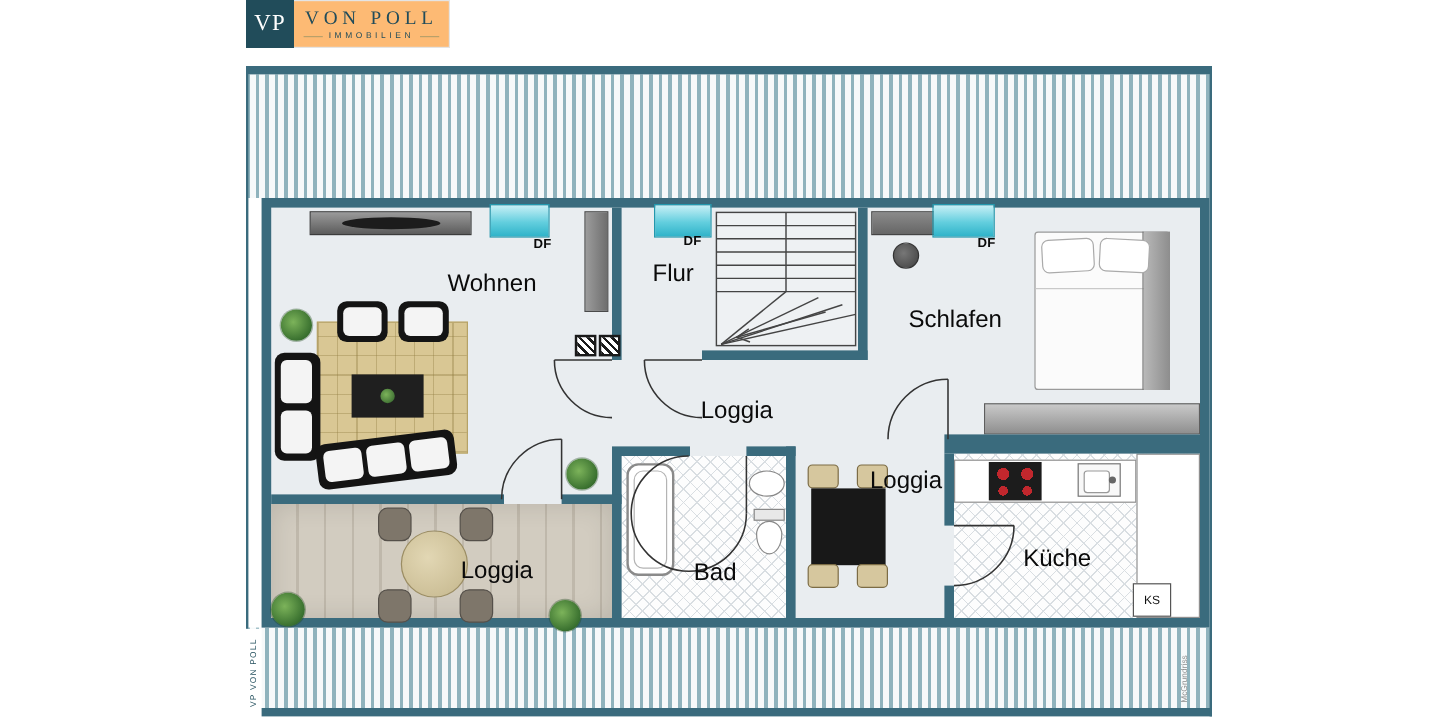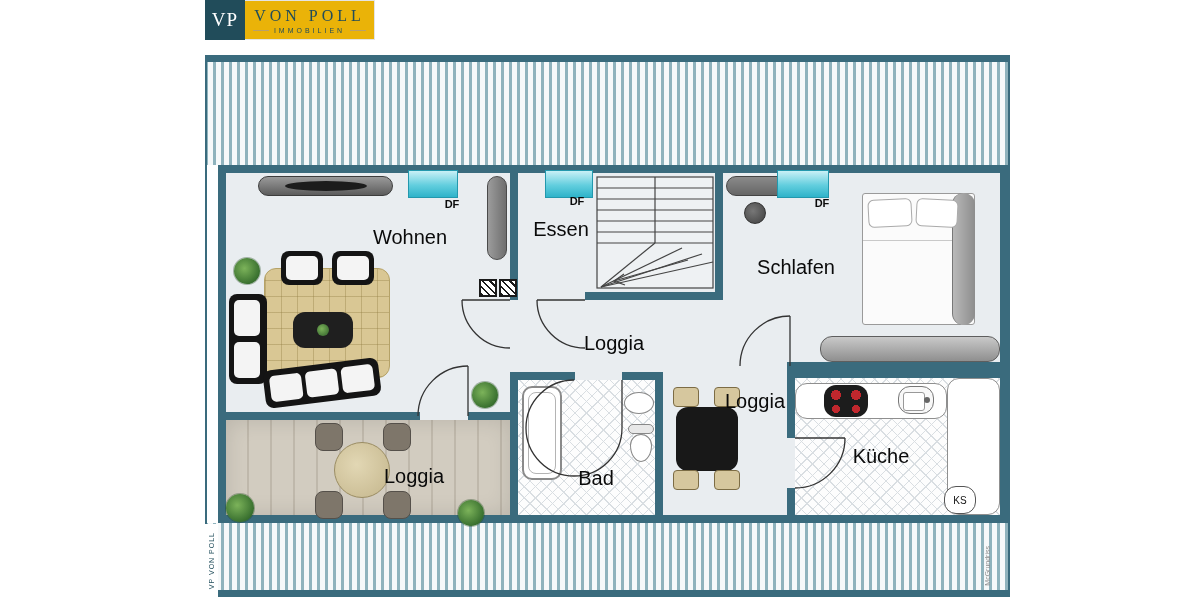--- a/index.html
+++ b/index.html
@@ -17,36 +17,36 @@
               white-space:nowrap;z-index:9;}
   .df-label{position:absolute;transform:translate(-50%,-50%);font-size:11px;font-weight:700;
             color:#0a0a0a;z-index:9;}
   .window{position:absolute;z-index:7;border:1px solid #2398ad;
           background:linear-gradient(180deg,#c8f0f6 0%,#62cede 55%,#2fb3c9 100%);}
   .plant{position:absolute;border-radius:50%;z-index:5;
          background:radial-gradient(circle at 40% 40%,#7cb35a,#39702f 70%,#24511f);
          box-shadow:0 0 0 1px rgba(30,70,25,.35);}
   .chimney{position:absolute;z-index:6;box-sizing:border-box;border:2px solid #1a1a1a;
            background:repeating-linear-gradient(45deg,#1a1a1a 0 2px,#fff 2px 5px);}
-  .furn{position:absolute;z-index:3;box-sizing:border-box;border-radius:12px;}
+  .furn{position:absolute;z-index:3;box-sizing:border-box;}
   .chair-tan{position:absolute;z-index:3;box-sizing:border-box;background:#d6c79e;
              border:1px solid #7c6c45;border-radius:4px;}
   .loggia-chair{position:absolute;z-index:3;background:#7e766a;border:1px solid #55504a;border-radius:8px;}
   svg.overlay{position:absolute;left:0;top:0;width:1200px;height:600px;z-index:8;pointer-events:none;}
   .vtext{writing-mode:vertical-rl;transform:rotate(180deg);}
 </style>
 </head>
 <body>
 
 <div id="canvas">
 
   <div class="abs" style="left:205px;top:0;width:170px;height:40px;display:flex;z-index:10;">
     <div style="width:40px;height:40px;background:#214c5a;color:#fff;font-family:'Liberation Serif',serif;
                 font-size:19px;display:flex;align-items:center;justify-content:center;letter-spacing:1px;">VP</div>
-    <div style="flex:1;background:#eab308;border:1px solid #e4e4e4;border-left:none;display:flex;
+    <div style="flex:1;background:#fdba74;border:1px solid #e4e4e4;border-left:none;display:flex;
                 flex-direction:column;align-items:center;justify-content:center;gap:2px;">
       <div style="color:#214c5a;font-family:'Liberation Serif',serif;font-size:16px;letter-spacing:4px;">VON POLL</div>
       <div style="display:flex;align-items:center;gap:5px;width:100%;justify-content:center;">
         <span style="flex:0 0 16px;height:1px;background:#b9a06a;"></span>
         <span style="color:#214c5a;font-size:7px;letter-spacing:3px;">IMMOBILIEN</span>
         <span style="flex:0 0 16px;height:1px;background:#b9a06a;"></span>
       </div>
     </div>
   </div>
 
@@ -193,26 +193,26 @@
       <path d="M790,316 A50,50 0 0 0 740,366"></path>
         <line x1="790" y1="366" x2="790" y2="316"></line>
       <path d="M622,428 A48,48 0 1 1 574,380"></path>
         <line x1="622" y1="380" x2="622" y2="428"></line>
       <path d="M845,438 A50,50 0 0 1 795,488"></path>
         <line x1="795" y1="438" x2="845" y2="438"></line>
     </g>
   </svg>
 
   <span class="room-label" style="left:410px;top:237px;">Wohnen</span>
-  <span class="room-label" style="left:561px;top:229px;">Essen</span>
+  <span class="room-label" style="left:561px;top:229px;">Flur</span>
   <span class="room-label" style="left:796px;top:267px;">Schlafen</span>
   <span class="room-label" style="left:614px;top:343px;">Loggia</span>
   <span class="room-label" style="left:755px;top:401px;">Loggia</span>
   <span class="room-label" style="left:596px;top:478px;">Bad</span>
-  <span class="room-label" style="left:881px;top:456px;">Küche</span>
+  <span class="room-label" style="left:881px;top:466px;">Küche</span>
   <span class="room-label" style="left:414px;top:476px;">Loggia</span>
 
   <span class="df-label" style="left:452px;top:204px;">DF</span>
   <span class="df-label" style="left:577px;top:201px;">DF</span>
   <span class="df-label" style="left:822px;top:203px;">DF</span>
 
   <div class="abs" style="left:205px;top:524px;width:13px;height:74px;background:#fff;z-index:9;
               display:flex;align-items:center;justify-content:center;">
     <span class="vtext" style="font-size:7px;letter-spacing:1px;color:#24505e;white-space:nowrap;">VP VON POLL</span>
   </div>

